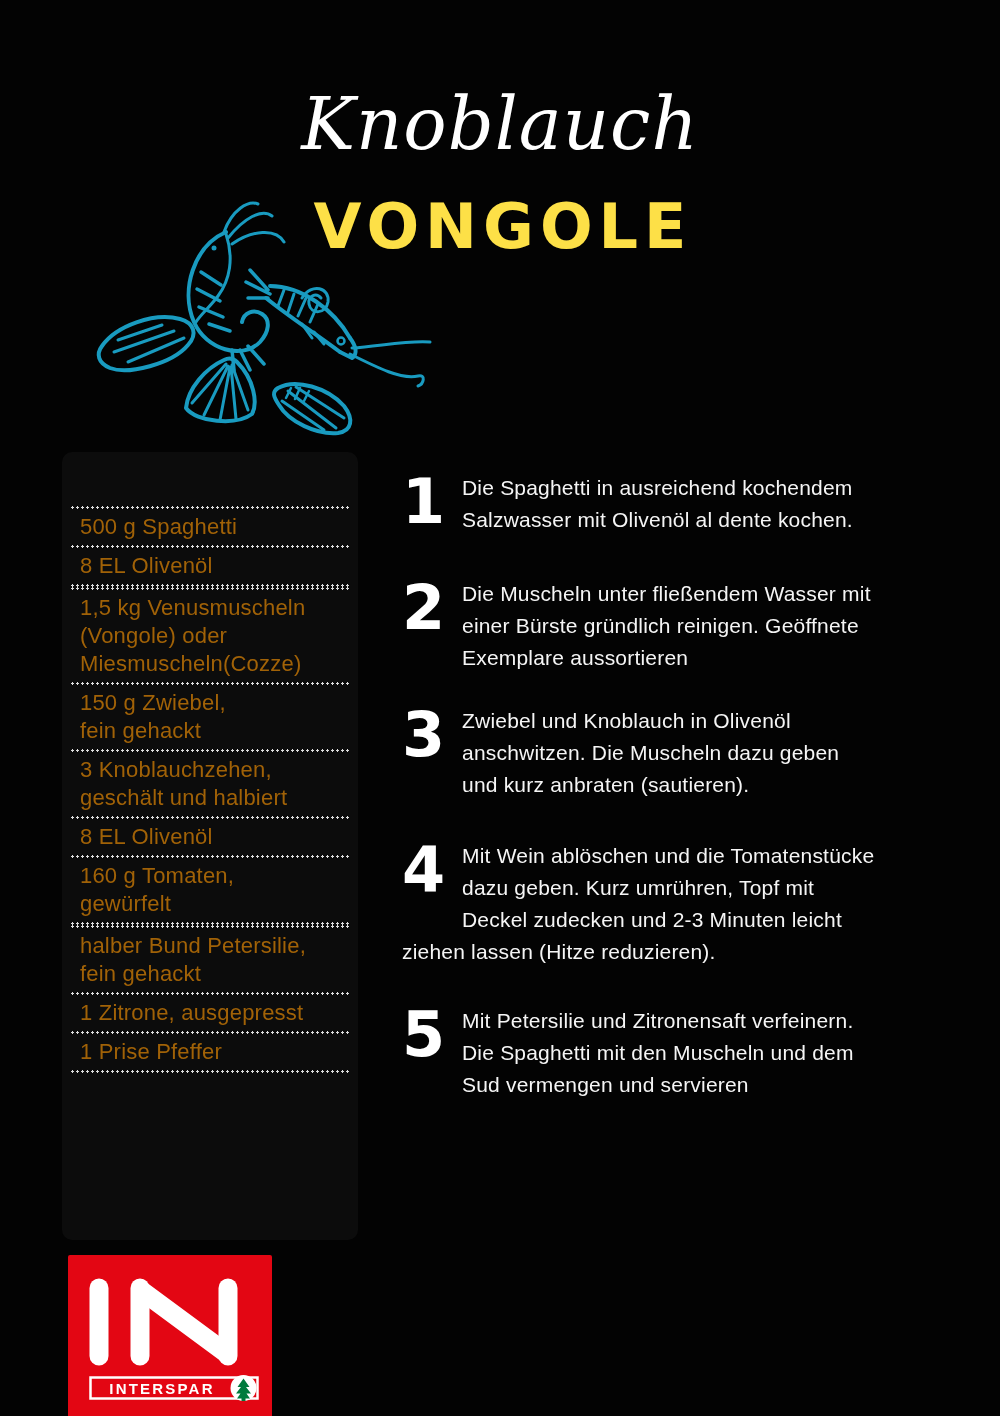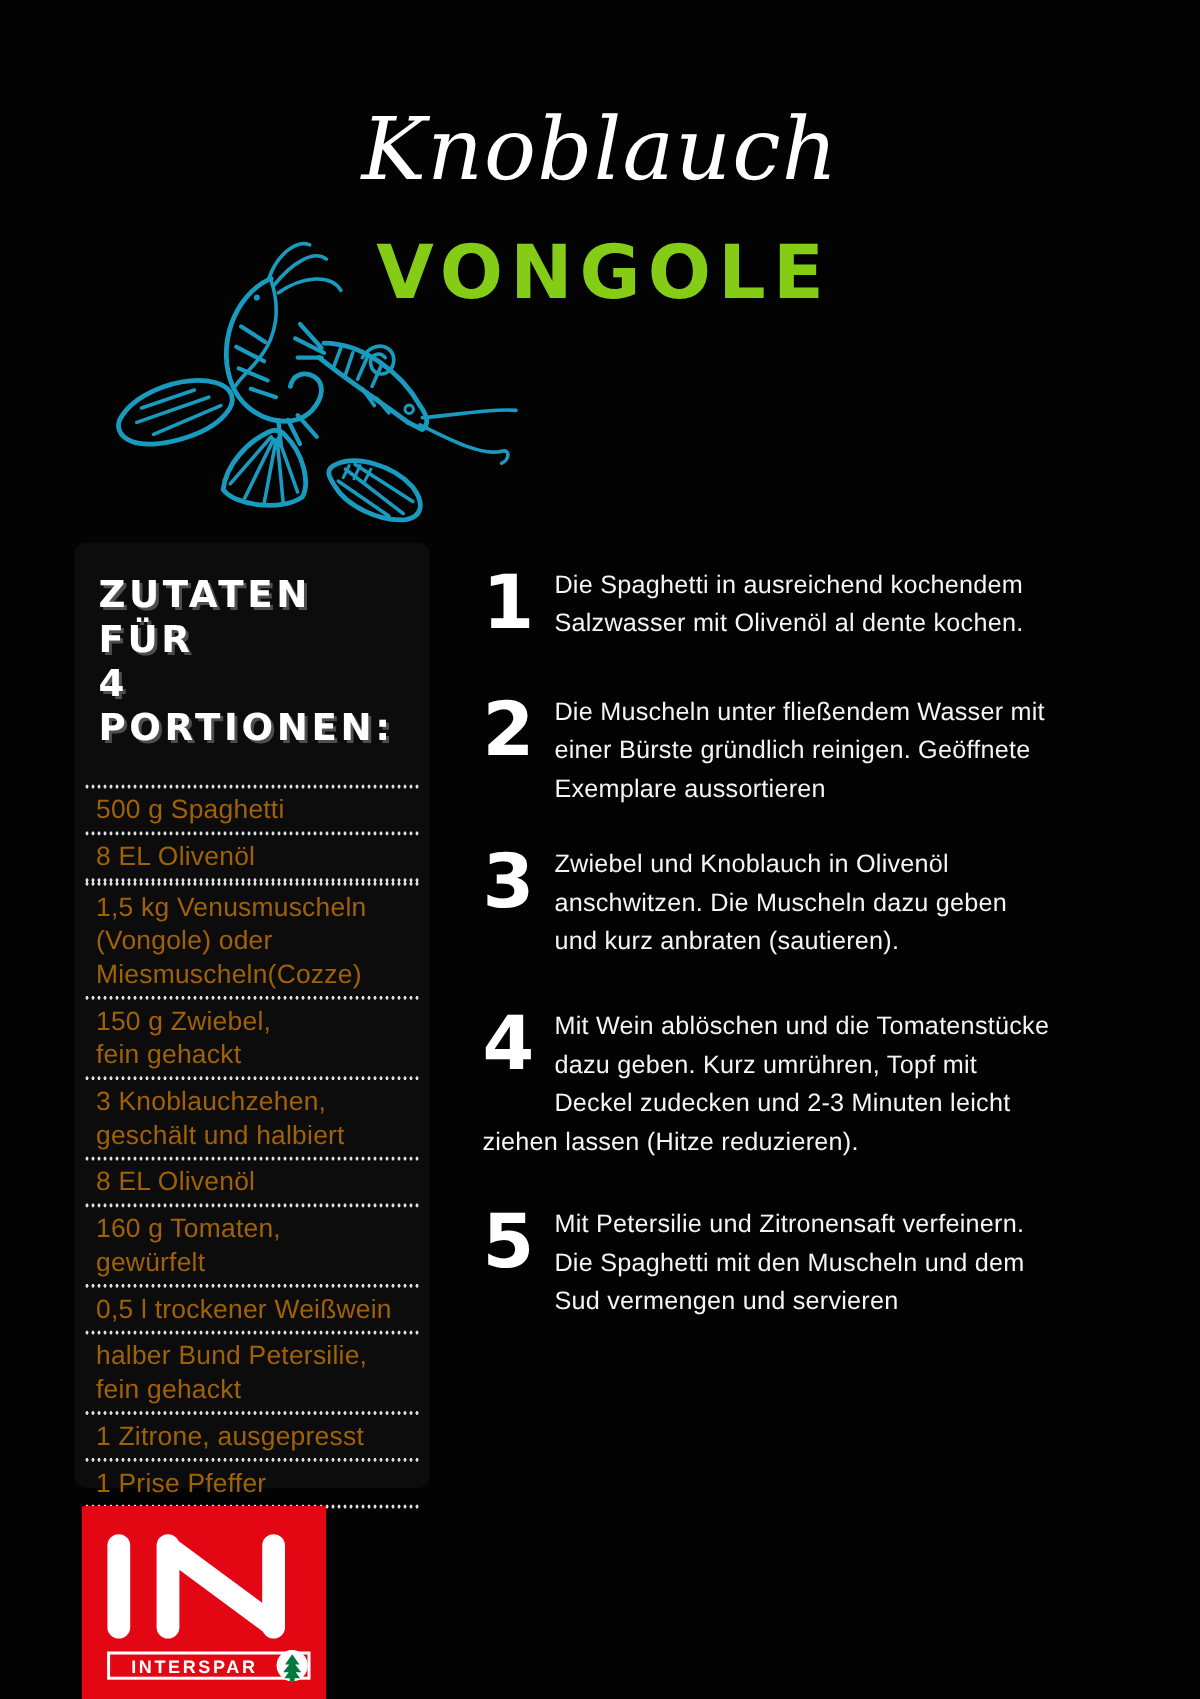--- a/index.html
+++ b/index.html
@@ -10,21 +10,21 @@
   }
   
   .title-script {
     position:absolute; top:82px; left:0; width:100%; text-align:center;
     font-family:"DejaVu Serif",serif; font-style:italic; font-weight:400;
     font-size:72px; color:#fff; letter-spacing:1px;
   }
   .title-main {
     position:absolute; top:190px; left:0; width:100%; text-align:center;
     font-family:"DejaVu Sans",sans-serif; font-weight:bold;
-    font-size:62px; letter-spacing:6px; color:#84cc16;
+    font-size:62px; letter-spacing:6px; color:#fde047;
     padding-left:6px; box-sizing:border-box;
   }
   
   .illus { position:absolute; left:88px; top:198px; }
   
   .panel {
     position:absolute; left:62px; top:452px; width:296px; height:788px;
     background:#0c0c0c; border-radius:10px; box-sizing:border-box;
     padding:26px 8px 0 8px;
   }
@@ -108,24 +108,20 @@
 
       <g>
         <path d="M190,190 C208,180 240,190 256,208 C266,221 264,233 250,235 C229,237 201,224 191,207 C185,198 184,194 190,190 Z"></path>
         <path d="M200,193 L248,230 M194,203 L236,232 M208,189 L256,220" stroke-width="3"></path>
         <path d="M203,190 L198,200 M212,190 L207,201 M221,193 L216,203" stroke-width="2.5"></path>
       </g>
     </g>
   </svg>
 
   <div class="panel">
-    <div class="panel-heading">
-      <div>ZUTATEN FÜR</div>
-      <div>4 PORTIONEN:</div>
-    </div>
     <div id="ingredient-list">
         <div class="dots"></div>
         <div class="ing">500 g Spaghetti</div>
         <div class="dots"></div>
         <div class="ing">8 EL Olivenöl</div>
         <div class="dots"></div>
         <div class="dots"></div>
         <div class="ing">1,5 kg Venusmuscheln
 (Vongole) oder
 Miesmuscheln(Cozze)</div>
@@ -134,21 +130,20 @@
 fein gehackt</div>
         <div class="dots"></div>
         <div class="ing">3 Knoblauchzehen,
 geschält und halbiert</div>
         <div class="dots"></div>
         <div class="ing">8 EL Olivenöl</div>
         <div class="dots"></div>
         <div class="ing">160 g Tomaten,
 gewürfelt</div>
         <div class="dots"></div>
-        <div class="ing">0,5 l trockener Weißwein</div>
         <div class="dots"></div>
         <div class="ing">halber Bund Petersilie,
 fein gehackt</div>
         <div class="dots"></div>
         <div class="ing">1 Zitrone, ausgepresst</div>
         <div class="dots"></div>
         <div class="ing">1 Prise Pfeffer</div>
         <div class="dots"></div>
       </div>
   </div>

